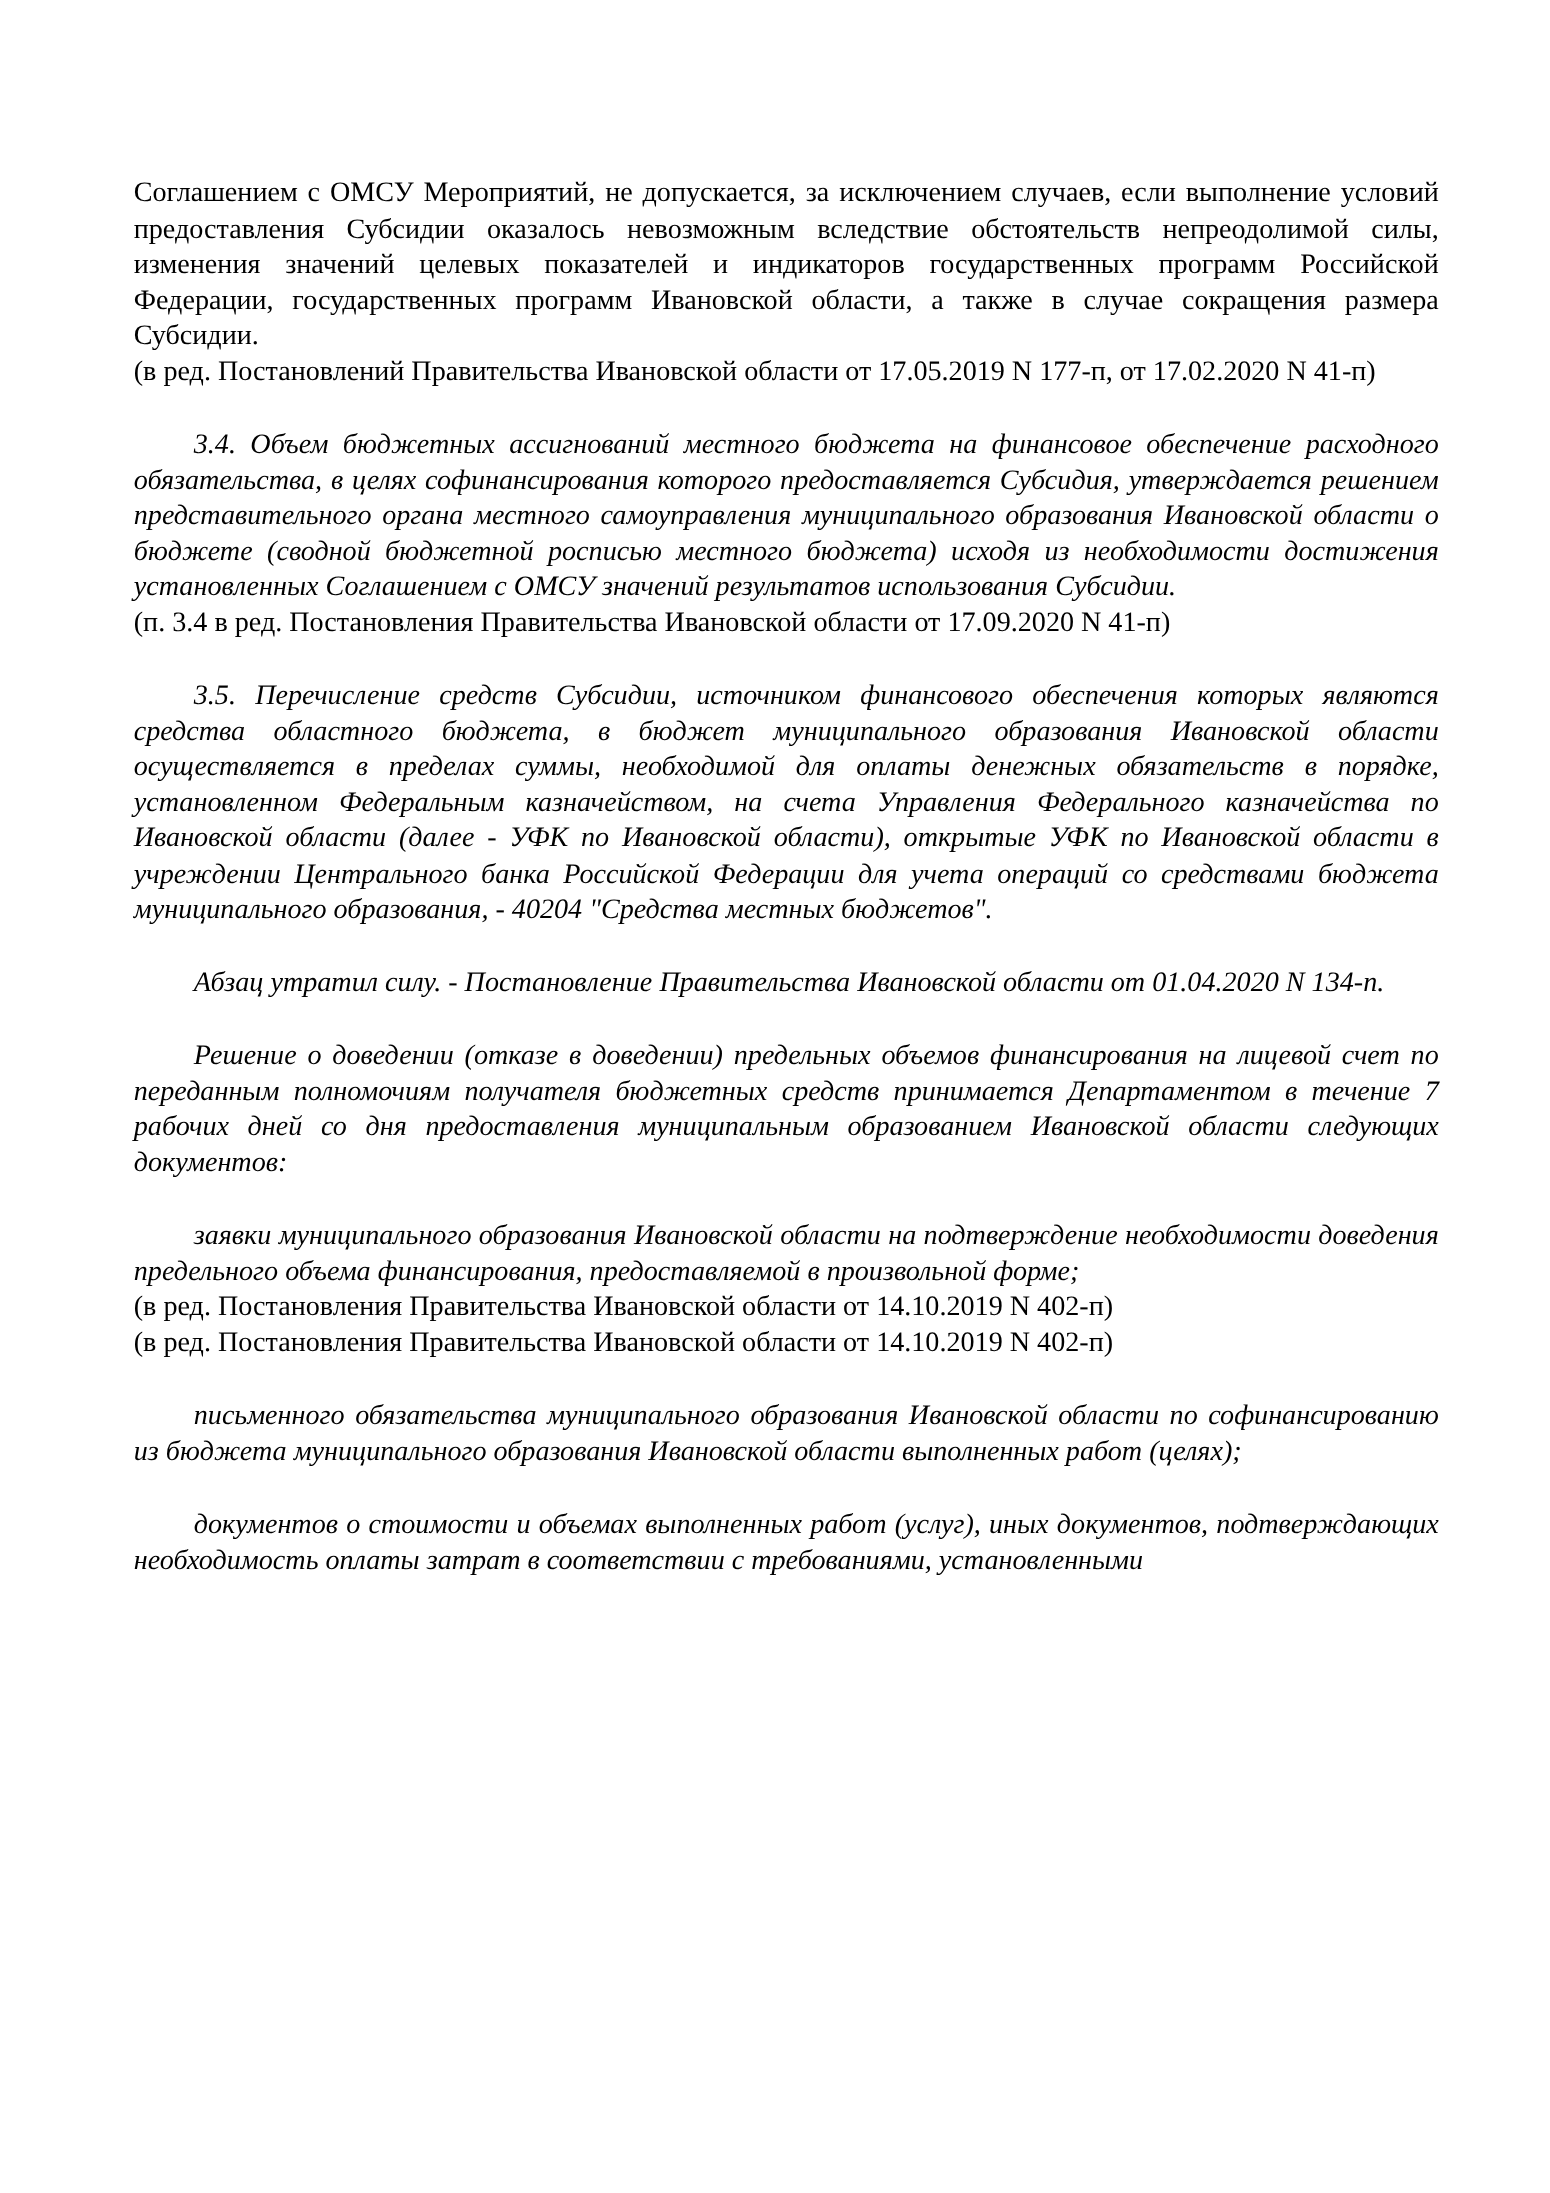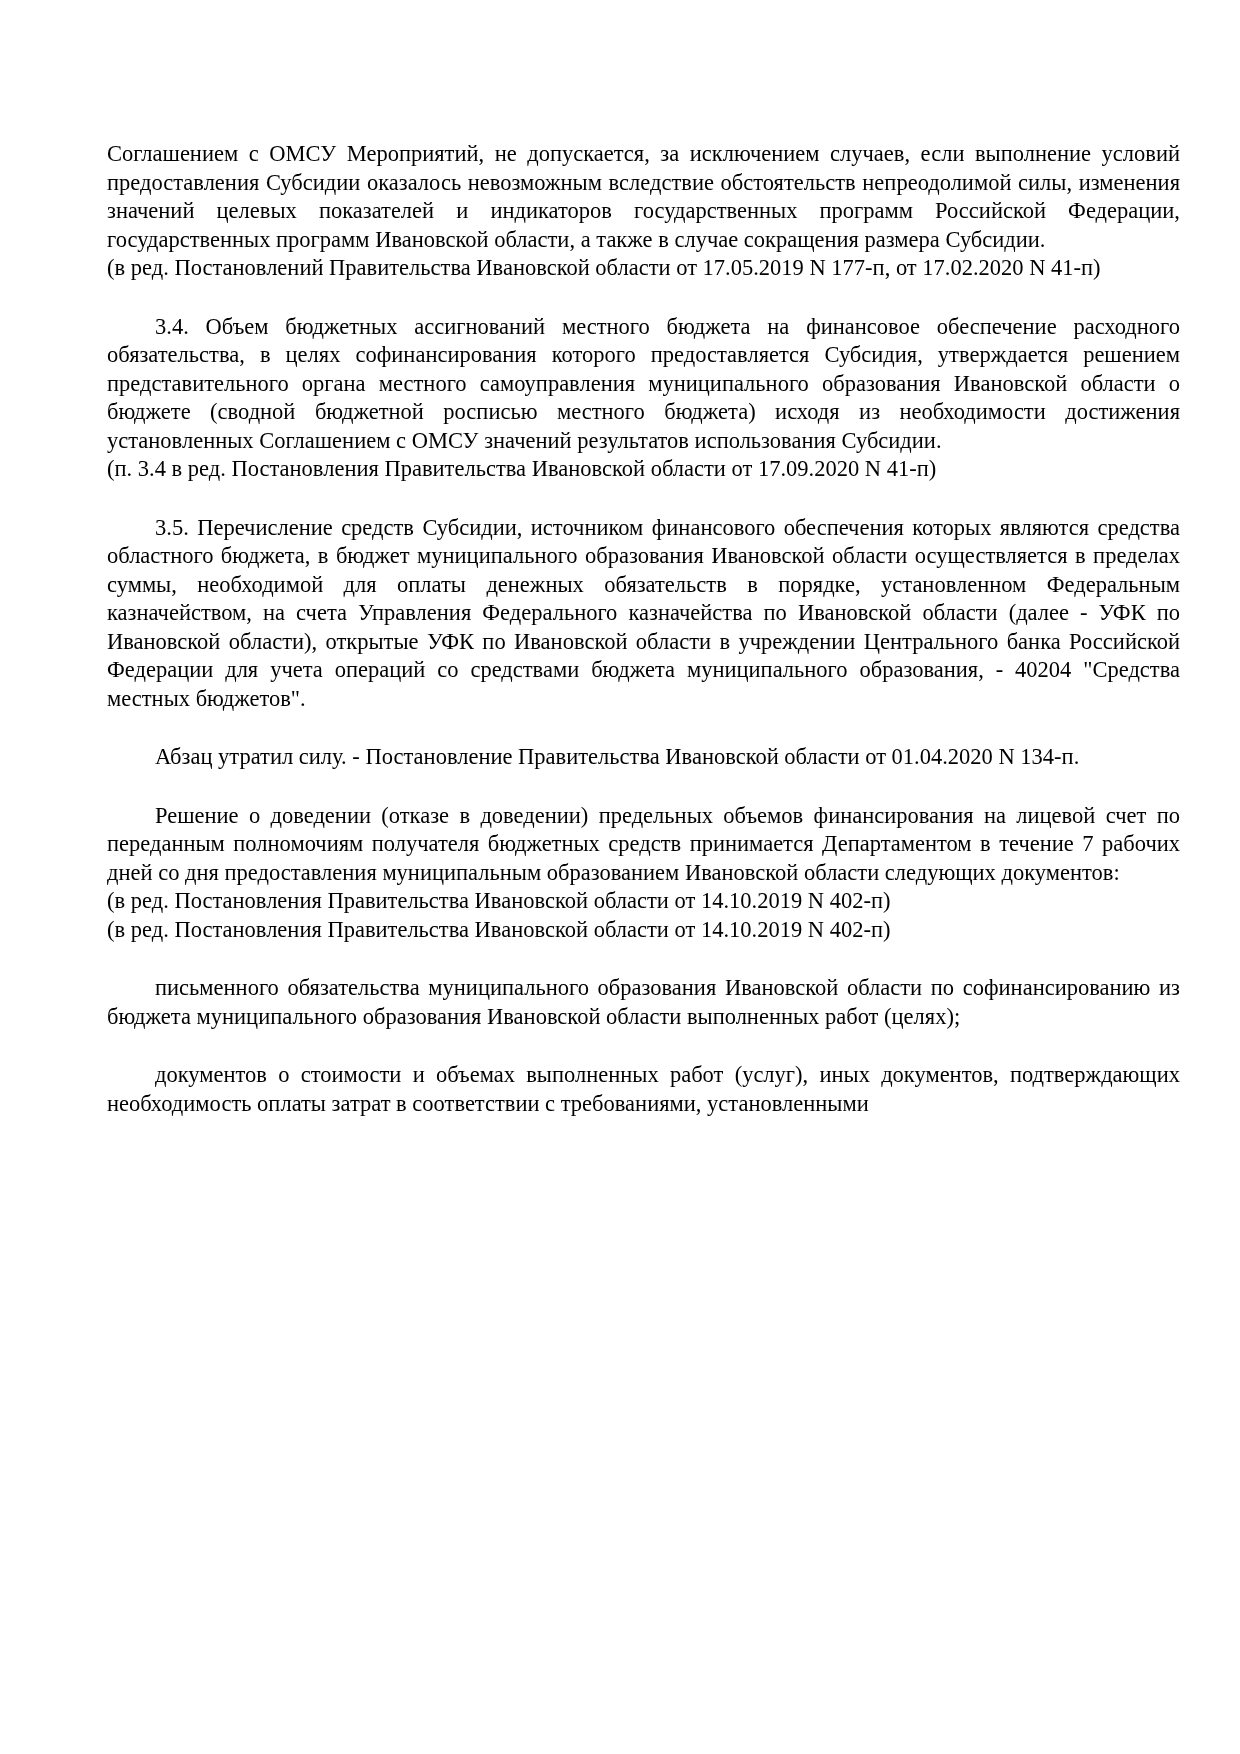--- a/index.html
+++ b/index.html
@@ -8,48 +8,50 @@
     background: #ffffff;
   }
   .page {
     position: relative;
     width: 1240px;
     height: 1754px;
     margin: 0 auto;
     background: #ffffff;
     overflow: hidden;
     box-sizing: border-box;
-    padding: 140px 60px 0 107px;
+    padding: 140px 89px 0 107px;
     font-family: "Liberation Serif", "DejaVu Serif", serif;
     font-size: 22.5px;
     line-height: 28.5px;
     color: #000000;
   }
   .para {
     margin: 0;
     text-align: justify;
     text-justify: inter-word;
   }
   .para.indent {
     text-indent: 48px;
+    font-style: italic;
   }
   .para.gap {
     margin-top: 30px;
   }
 </style>
 </head>
 <body>
 
 <div class="page">
   <div>
       <p class="para">Соглашением с ОМСУ Мероприятий, не допускается, за исключением случаев, если выполнение условий предоставления Субсидии оказалось невозможным вследствие обстоятельств непреодолимой силы, изменения значений целевых показателей и индикаторов государственных программ Российской Федерации, государственных программ Ивановской области, а также в случае сокращения размера Субсидии.</p>
       <p class="para">(в ред. Постановлений Правительства Ивановской области от 17.05.2019 N 177-п, от 17.02.2020 N 41-п)</p>
       <p class="para indent gap">3.4. Объем бюджетных ассигнований местного бюджета на финансовое обеспечение расходного обязательства, в целях софинансирования которого предоставляется Субсидия, утверждается решением представительного органа местного самоуправления муниципального образования Ивановской области о бюджете (сводной бюджетной росписью местного бюджета) исходя из необходимости достижения установленных Соглашением с ОМСУ значений результатов использования Субсидии.</p>
       <p class="para">(п. 3.4 в ред. Постановления Правительства Ивановской области от 17.09.2020 N 41-п)</p>
       <p class="para indent gap">3.5. Перечисление средств Субсидии, источником финансового обеспечения которых являются средства областного бюджета, в бюджет муниципального образования Ивановской области осуществляется в пределах суммы, необходимой для оплаты денежных обязательств в порядке, установленном Федеральным казначейством, на счета Управления Федерального казначейства по Ивановской области (далее - УФК по Ивановской области), открытые УФК по Ивановской области в учреждении Центрального банка Российской Федерации для учета операций со средствами бюджета муниципального образования, - 40204 "Средства местных бюджетов".</p>
       <p class="para indent gap">Абзац утратил силу. - Постановление Правительства Ивановской области от 01.04.2020 N 134-п.</p>
       <p class="para indent gap">Решение о доведении (отказе в доведении) предельных объемов финансирования на лицевой счет по переданным полномочиям получателя бюджетных средств принимается Департаментом в течение 7 рабочих дней со дня предоставления муниципальным образованием Ивановской области следующих документов:</p>
+      <p class="para indent gap">заявки муниципального образования Ивановской области на подтверждение необходимости доведения предельного объема финансирования, предоставляемой в произвольной форме;</p>
       <p class="para">(в ред. Постановления Правительства Ивановской области от 14.10.2019 N 402-п)</p>
       <p class="para">(в ред. Постановления Правительства Ивановской области от 14.10.2019 N 402-п)</p>
       <p class="para indent gap">письменного обязательства муниципального образования Ивановской области по софинансированию из бюджета муниципального образования Ивановской области выполненных работ (целях);</p>
       <p class="para indent gap">документов о стоимости и объемах выполненных работ (услуг), иных документов, подтверждающих необходимость оплаты затрат в соответствии с требованиями, установленными</p>
     </div>
 </div>
 
 </body></html>

